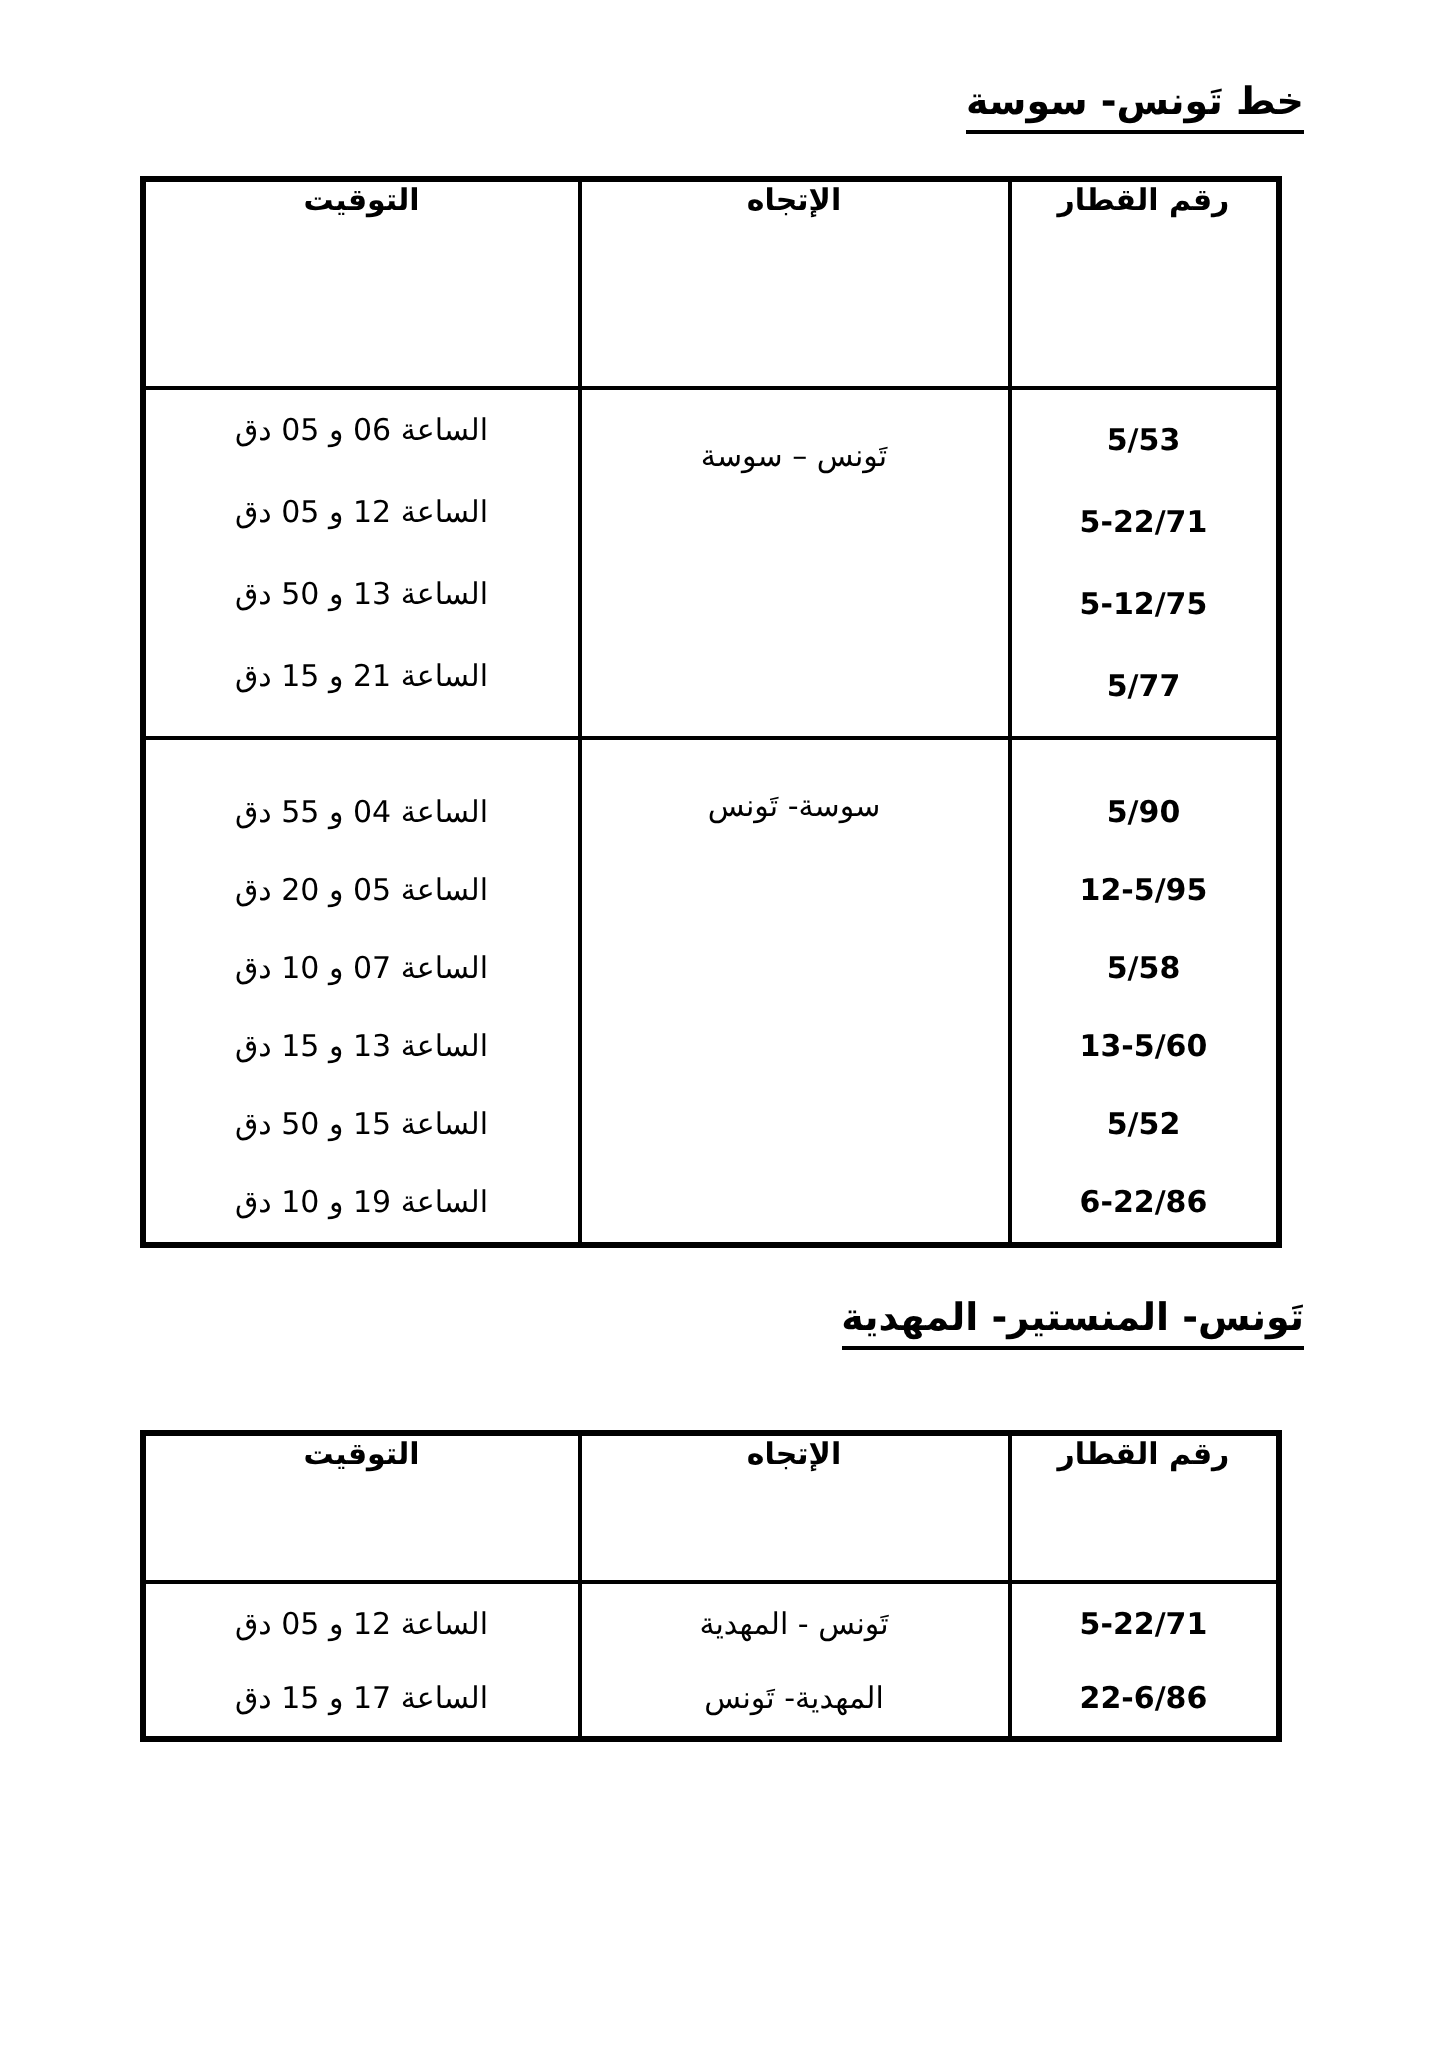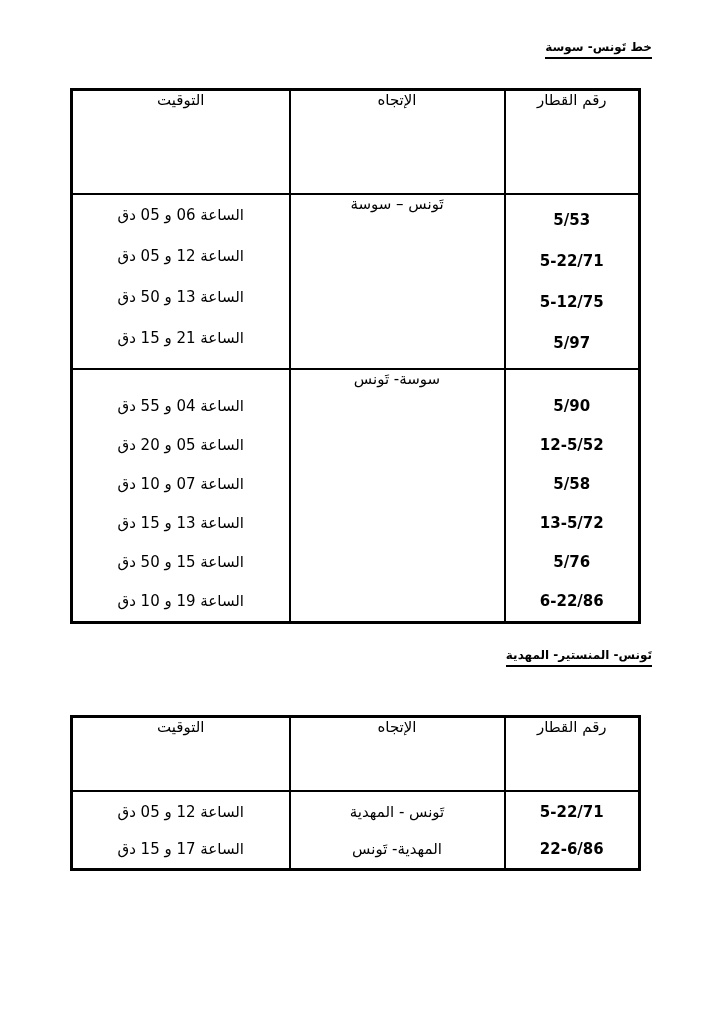--- a/index.html
+++ b/index.html
@@ -7,21 +7,21 @@
   body {
     width: 724px; height: 1024px;
     position: relative;
     font-family: "DejaVu Sans", sans-serif;
     color: #000;
     overflow: hidden;
   }
   .doc-title {
     position: absolute;
     right: 72px;
-    font-size: 12px;
+    font-size: 19px;
     font-weight: bold;
     direction: rtl;
     white-space: nowrap;
   }
   .doc-title .underlined {
     display: inline-block;
     border-bottom: 2px solid #000;
     padding-bottom: 3px;
   }
   .title-1 { top: 40px; }
@@ -49,26 +49,26 @@
   col.c-time  { width: 218px; }
 
   tr.hdr-row-1 { height: 104px; }
   tr.hdr-row-2 { height: 74px; }
   tr.blk-1 { height: 175px; }
   tr.blk-2 { height: 238px; }
   tr.blk-3 { height: 75px; }
 
   td.hdr-cell {
     vertical-align: middle;
-    font-weight: normal;
+    font-weight: bold;
     font-size: 15px;
     margin-top: 19px;
   }
   td.dir-cell { vertical-align: middle; }
-  td.dir-cell .dir-inner { padding-bottom: 36px; }
+  td.dir-cell .dir-inner { padding-bottom: 36px; margin-top: 24px; }
 
   .cell-list { width: 100%; }
   .cell-list > div {
     display: flex;
     align-items: center;
     justify-content: center;
     white-space: nowrap;
   }
   tr.blk-1 .cell-list > div { height: 41px; }
   tr.blk-2 .cell-list > div { height: 39px; }
@@ -99,43 +99,43 @@
       <td class="hdr-cell">رقم القطار</td>
       <td class="hdr-cell">الإتجاه</td>
       <td class="hdr-cell">التوقيت</td>
     </tr>
     <tr class="blk-1">
       <td class="trains-cell">
         <div class="cell-list">
             <div>5/53</div>
             <div>5-22/71</div>
             <div>5-12/75</div>
-            <div>5/97</div>
+            <div>5/77</div>
           </div>
       </td>
       <td class="dir-cell">
         <div class="dir-inner">تَونس – سوسة</div>
       </td>
       <td class="times-cell">
         <div class="cell-list">
             <div>الساعة 06 و 05 دق</div>
             <div>الساعة 12 و 05 دق</div>
             <div>الساعة 13 و 50 دق</div>
             <div>الساعة 21 و 15 دق</div>
           </div>
       </td>
     </tr>
     <tr class="blk-2">
       <td class="trains-cell">
         <div class="cell-list">
             <div>5/90</div>
-            <div>12-5/52</div>
+            <div>12-5/95</div>
             <div>5/58</div>
-            <div>13-5/72</div>
-            <div>5/76</div>
+            <div>13-5/60</div>
+            <div>5/52</div>
             <div>6-22/86</div>
           </div>
       </td>
       <td class="dir-cell">
         <div class="dir-inner">سوسة- تَونس</div>
       </td>
       <td class="times-cell">
         <div class="cell-list">
             <div>الساعة 04 و 55 دق</div>
             <div>الساعة 05 و 20 دق</div>

